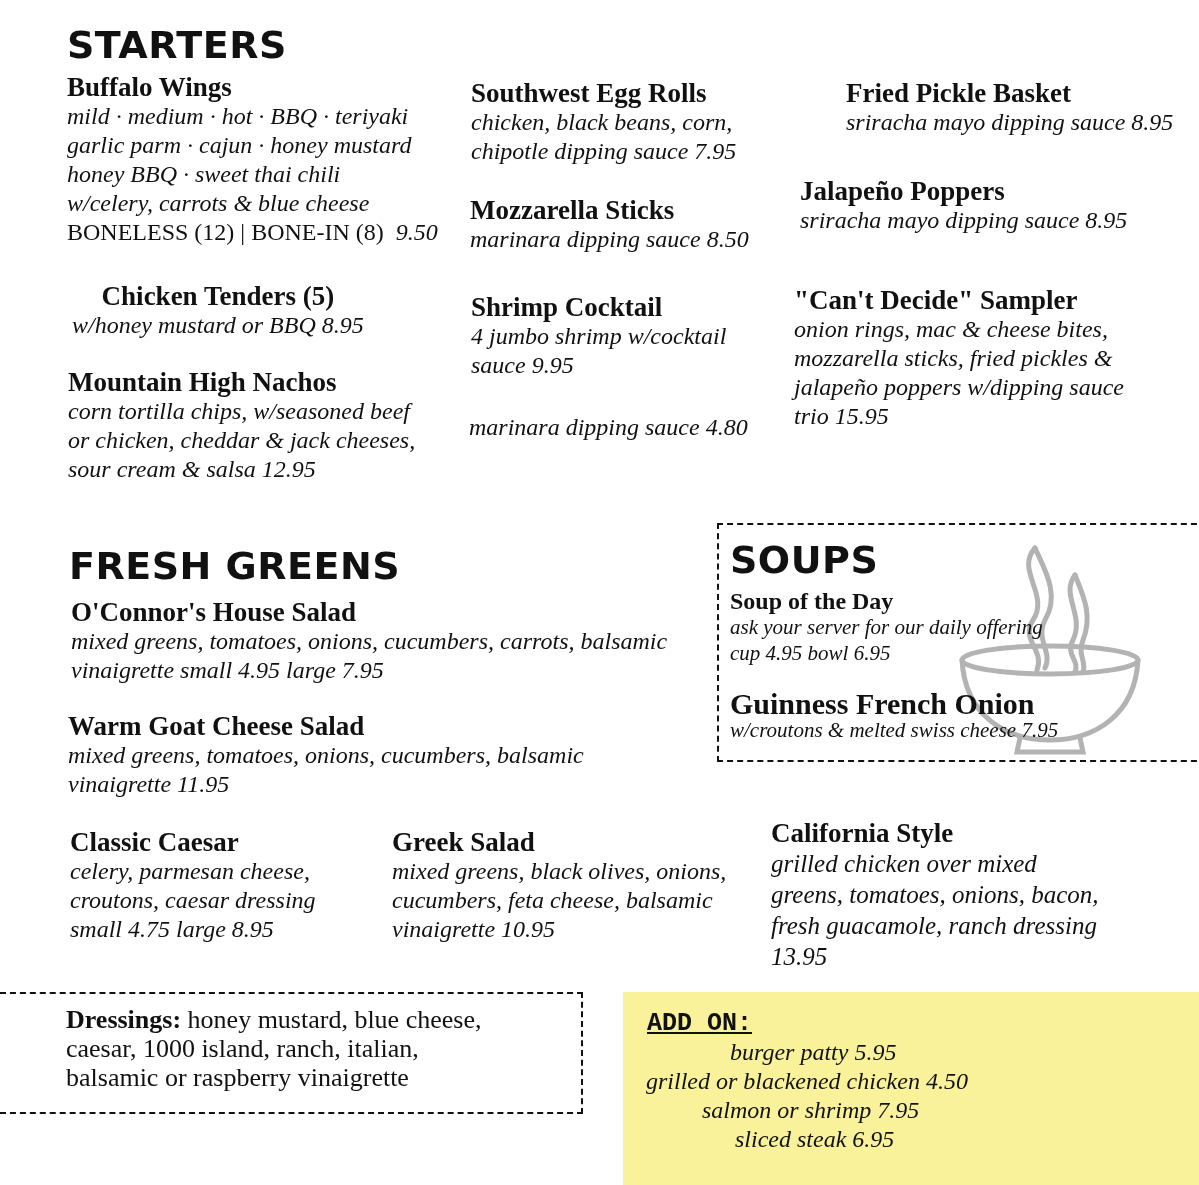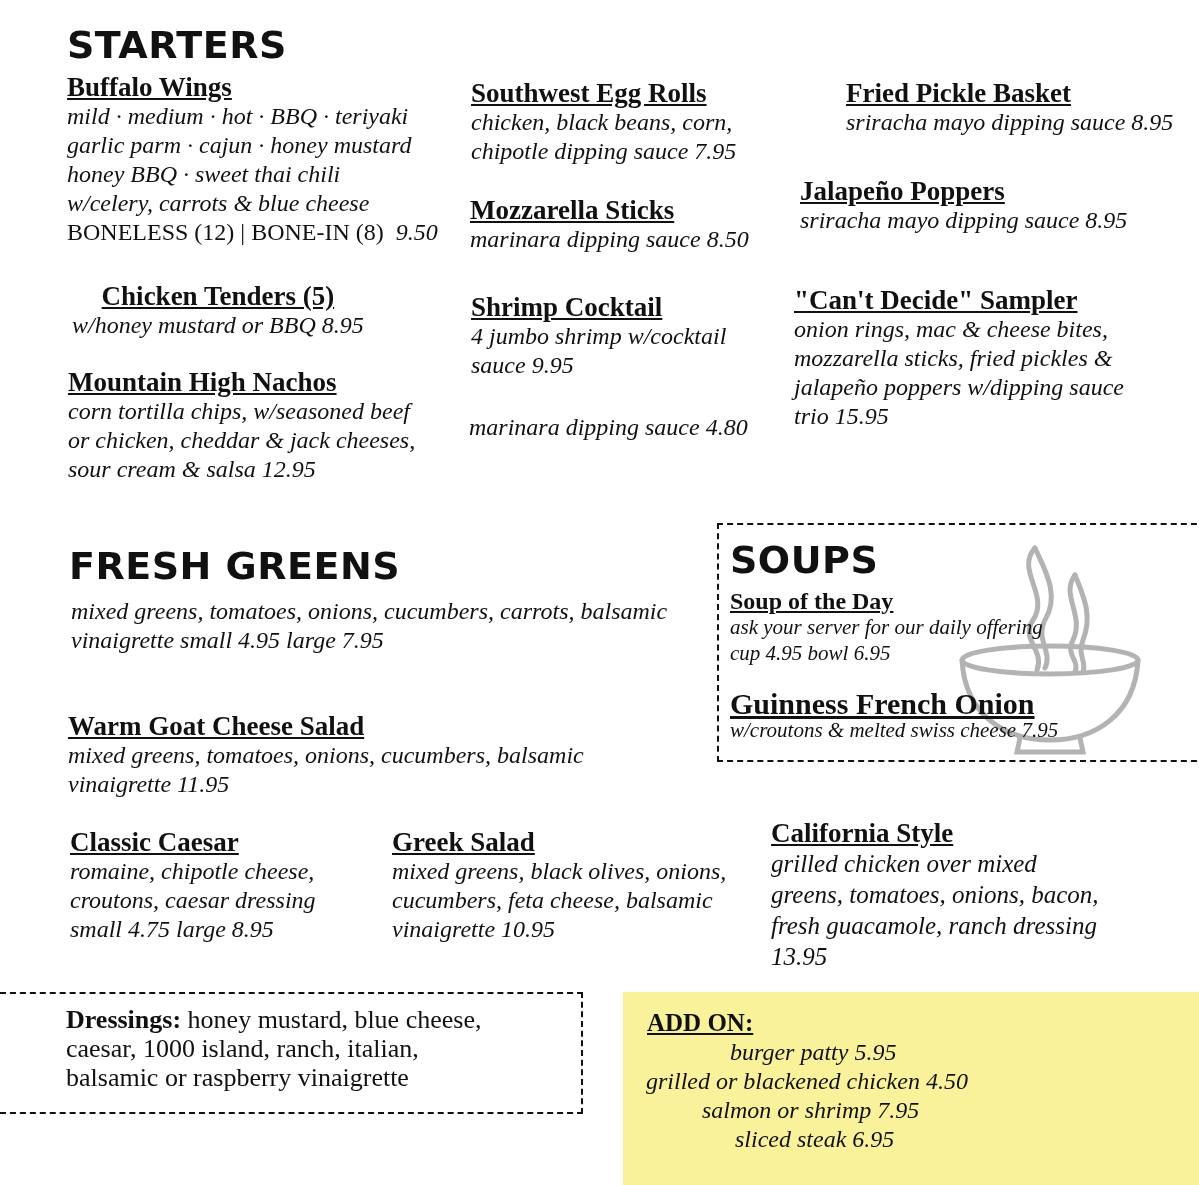--- a/index.html
+++ b/index.html
@@ -1,28 +1,28 @@
 <!DOCTYPE html>
 <html><head>
 <meta charset="utf-8">
 <style>
   html, body { margin:0; padding:0; background:#ffffff; }
   body { width:1199px; height:1185px; position:relative; overflow:hidden; color:#111; font-family:"DejaVu Serif", serif; }
   .abs { position:absolute; }
   .section-title { font-family:"DejaVu Sans", sans-serif; font-weight:bold; font-size:38px; letter-spacing:0.5px; color:#111; line-height:1; }
-  .item-name { font-family:"Liberation Serif", serif; font-weight:bold; font-size:27px; line-height:30px; color:#111;text-decoration:underline; }
+  .item-name { font-family:"Liberation Serif", serif; font-weight:bold; font-size:27px; line-height:30px; color:#111; }
   .item-desc { font-family:"Liberation Serif", serif; font-style:italic; font-size:24px; line-height:29px; color:#111; }
   .item-desc .line { display:block; white-space:nowrap; }
   .upright { font-style:normal; }
   .soup-box { position:absolute; left:717px; top:523px; width:490px; height:239px; border:2px dashed #111; box-sizing:border-box; }
   .dress-box { position:absolute; left:0px; top:992px; width:583px; height:122px; border:2px dashed #111; border-left:none; box-sizing:border-box; }
   .addon-box { position:absolute; left:623px; top:992px; width:576px; height:193px; background:#FAF29B; }
   .dress-text { font-family:"Liberation Serif", serif; font-size:26px; line-height:29px; color:#111; }
   .dress-text b { font-weight:bold; }
-  .addon-title { font-family:Liberation Serif, serif; font-weight:bold; font-size:25px; text-decoration:underline; color:#111; }
+  .addon-title { font-family:Liberation Mono, monospace; font-weight:bold; font-size:25px; text-decoration:underline; color:#111; }
   .addon-line { font-family:"Liberation Serif", serif; font-style:italic; font-size:24px; line-height:29px; white-space:nowrap; color:#111; position:absolute; }
   .bowl { position:absolute; left:955px; top:540px; width:190px; height:220px; }
 </style>
 </head>
 <body>
 
 <div class="abs section-title" style="left:67px;top:26px;">STARTERS</div>
 
 <div class="abs" style="left:67px;top:72px;">
   <div class="item-name">Buffalo Wings</div>
@@ -100,38 +100,39 @@
     <span class="line">onion rings, mac &amp; cheese bites,</span>
     <span class="line">mozzarella sticks, fried pickles &amp;</span>
     <span class="line">jalapeño poppers w/dipping sauce</span>
     <span class="line">trio 15.95</span>
   </div>
 </div>
 
 <div class="abs section-title" style="left:69px;top:547px;">FRESH  GREENS</div>
 
 <div class="abs" style="left:71px;top:597px;">
+  <div class="item-name">O'Connor's House Salad</div>
   <div class="item-desc">
     <span class="line">mixed greens, tomatoes, onions, cucumbers, carrots, balsamic</span>
     <span class="line">vinaigrette  small 4.95  large  7.95</span>
   </div>
 </div>
 
 <div class="abs" style="left:68px;top:711px;">
   <div class="item-name">Warm Goat Cheese Salad</div>
   <div class="item-desc">
     <span class="line">mixed greens, tomatoes, onions, cucumbers, balsamic</span>
     <span class="line">vinaigrette  11.95</span>
   </div>
 </div>
 
 <div class="abs" style="left:70px;top:827px;">
   <div class="item-name">Classic Caesar</div>
   <div class="item-desc">
-    <span class="line">romaine, chipotle cheese,</span>
+    <span class="line">celery, parmesan cheese,</span>
     <span class="line">croutons, caesar dressing</span>
     <span class="line">small 4.75  large 8.95</span>
   </div>
 </div>
 
 <div class="abs" style="left:392px;top:827px;">
   <div class="item-name">Greek Salad</div>
   <div class="item-desc">
     <span class="line">mixed greens, black olives, onions,</span>
     <span class="line">cucumbers, feta cheese, balsamic</span>

